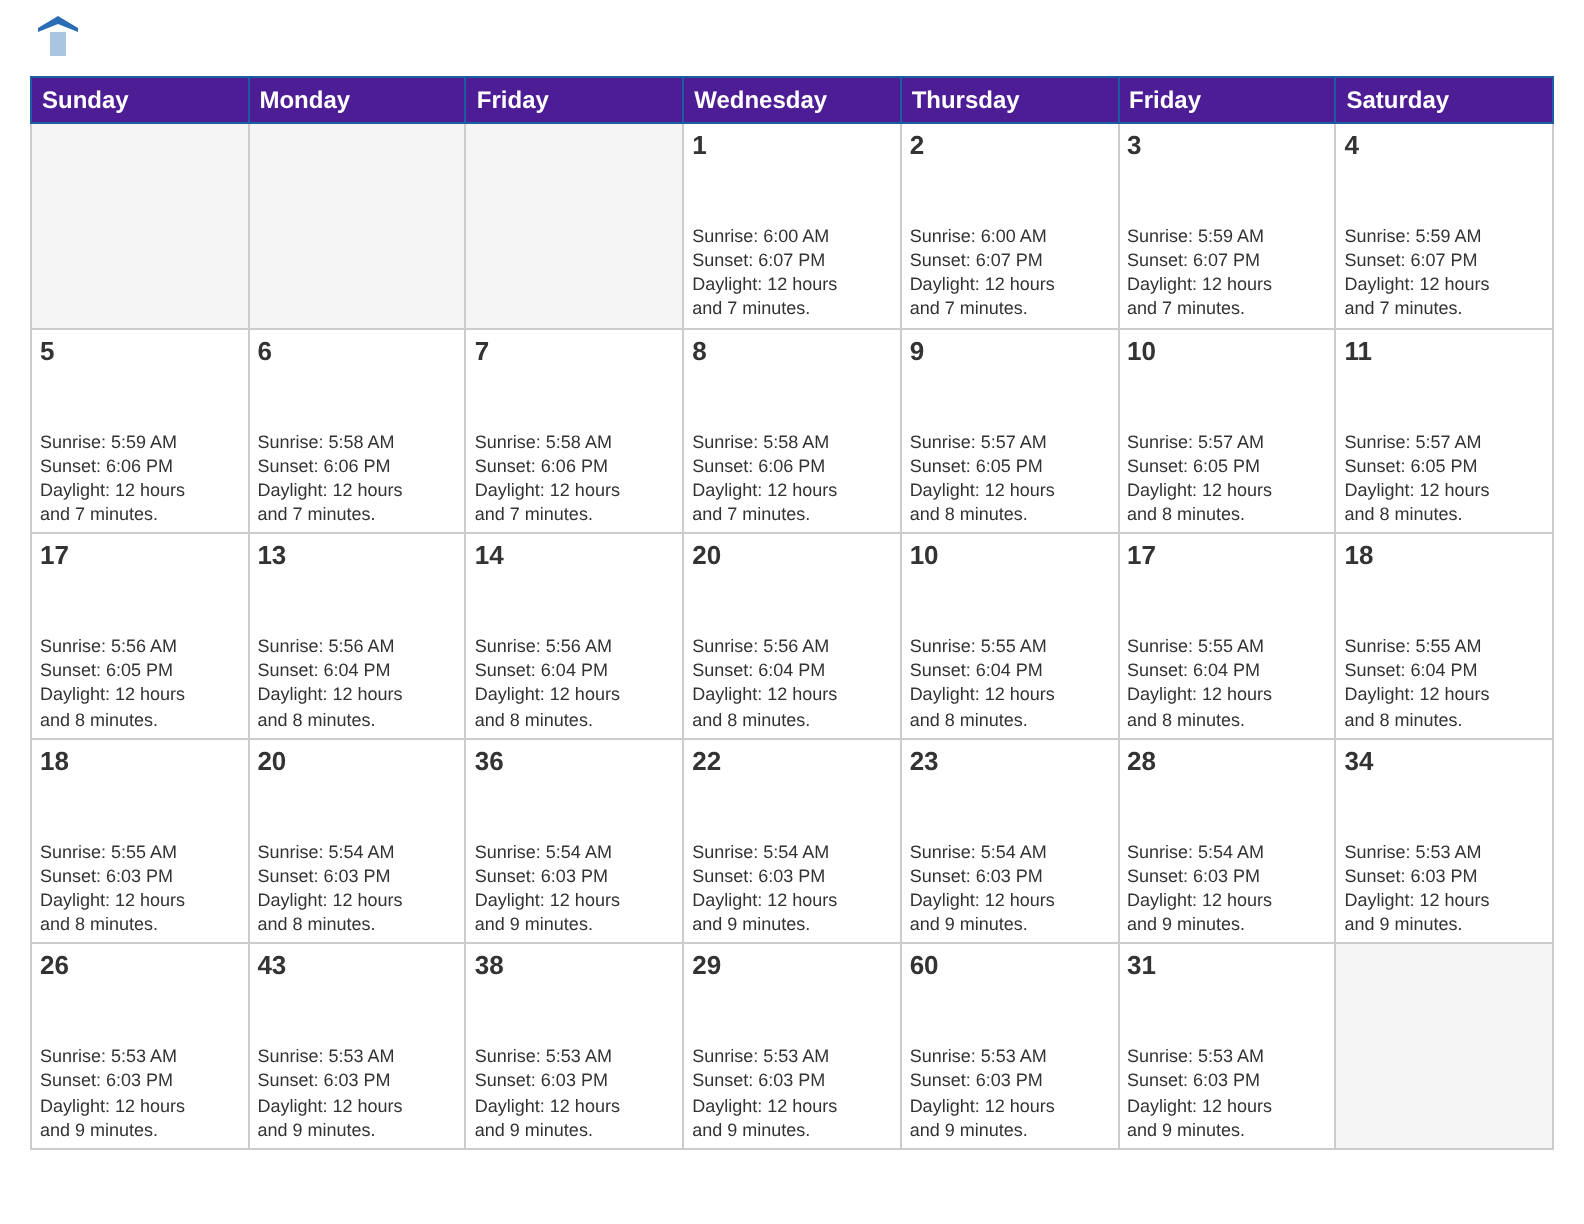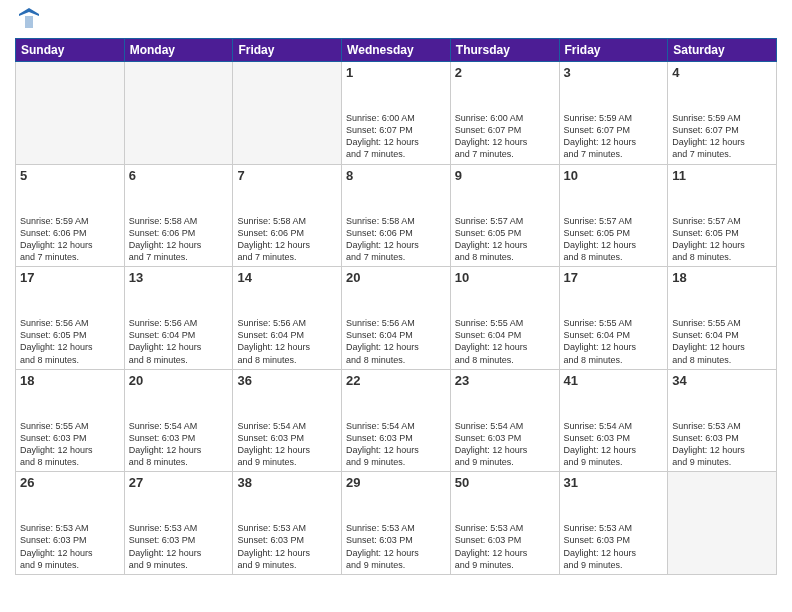--- a/index.html
+++ b/index.html
@@ -222,47 +222,47 @@
           </td>
           <td>
             <span class="day-num">22</span>
             <div class="cell-text">Sunrise: 5:54 AM<br>Sunset: 6:03 PM<br>Daylight: 12 hours<br>and 9 minutes.</div>
           </td>
           <td>
             <span class="day-num">23</span>
             <div class="cell-text">Sunrise: 5:54 AM<br>Sunset: 6:03 PM<br>Daylight: 12 hours<br>and 9 minutes.</div>
           </td>
           <td>
-            <span class="day-num">41</span>
+            <span class="day-num">28</span>
             <div class="cell-text">Sunrise: 5:54 AM<br>Sunset: 6:03 PM<br>Daylight: 12 hours<br>and 9 minutes.</div>
           </td>
           <td>
             <span class="day-num">34</span>
             <div class="cell-text">Sunrise: 5:53 AM<br>Sunset: 6:03 PM<br>Daylight: 12 hours<br>and 9 minutes.</div>
           </td>
         </tr>
         <tr class="last-row">
           <td>
             <span class="day-num">26</span>
             <div class="cell-text">Sunrise: 5:53 AM<br>Sunset: 6:03 PM<br>Daylight: 12 hours<br>and 9 minutes.</div>
           </td>
           <td>
-            <span class="day-num">27</span>
+            <span class="day-num">43</span>
             <div class="cell-text">Sunrise: 5:53 AM<br>Sunset: 6:03 PM<br>Daylight: 12 hours<br>and 9 minutes.</div>
           </td>
           <td>
             <span class="day-num">38</span>
             <div class="cell-text">Sunrise: 5:53 AM<br>Sunset: 6:03 PM<br>Daylight: 12 hours<br>and 9 minutes.</div>
           </td>
           <td>
             <span class="day-num">29</span>
             <div class="cell-text">Sunrise: 5:53 AM<br>Sunset: 6:03 PM<br>Daylight: 12 hours<br>and 9 minutes.</div>
           </td>
           <td>
-            <span class="day-num">50</span>
+            <span class="day-num">60</span>
             <div class="cell-text">Sunrise: 5:53 AM<br>Sunset: 6:03 PM<br>Daylight: 12 hours<br>and 9 minutes.</div>
           </td>
           <td>
             <span class="day-num">31</span>
             <div class="cell-text">Sunrise: 5:53 AM<br>Sunset: 6:03 PM<br>Daylight: 12 hours<br>and 9 minutes.</div>
           </td>
           <td class="empty"></td>
         </tr>
       </tbody>
   </table>

